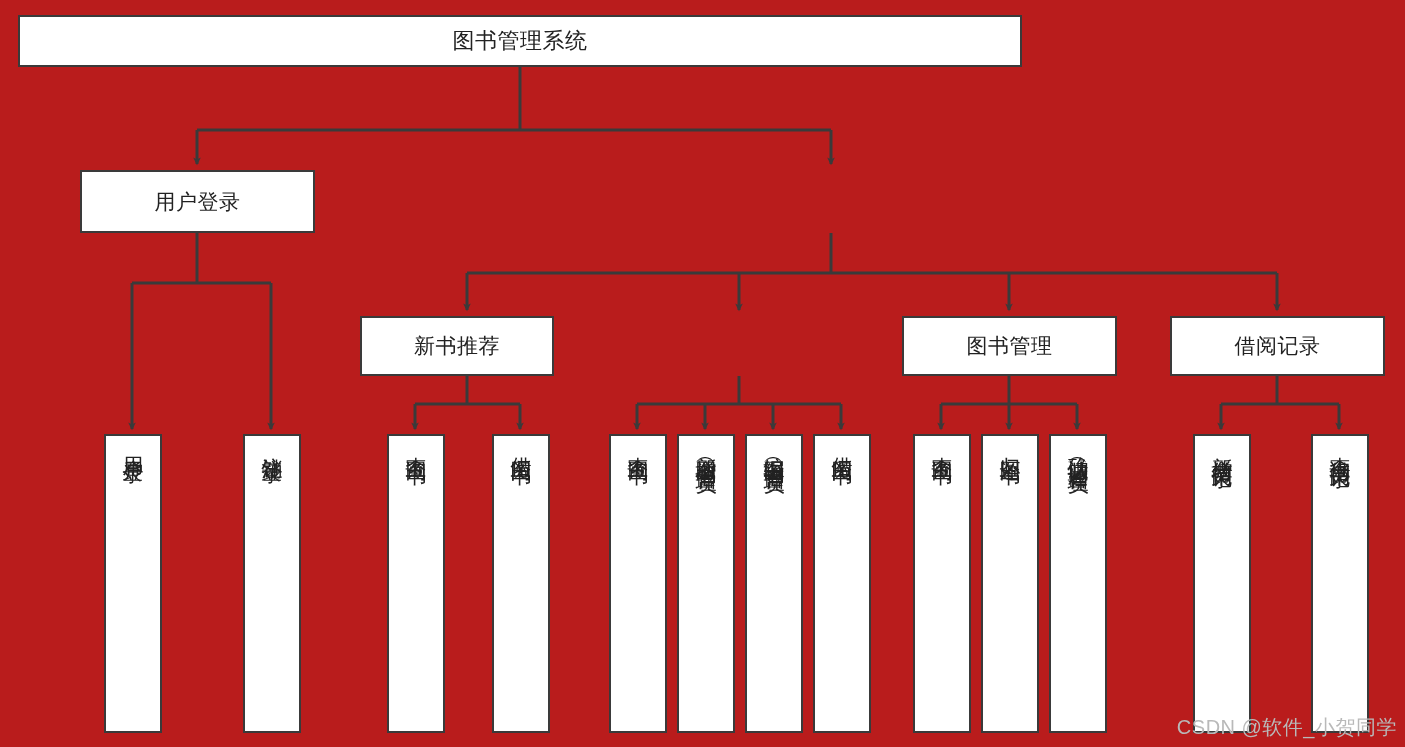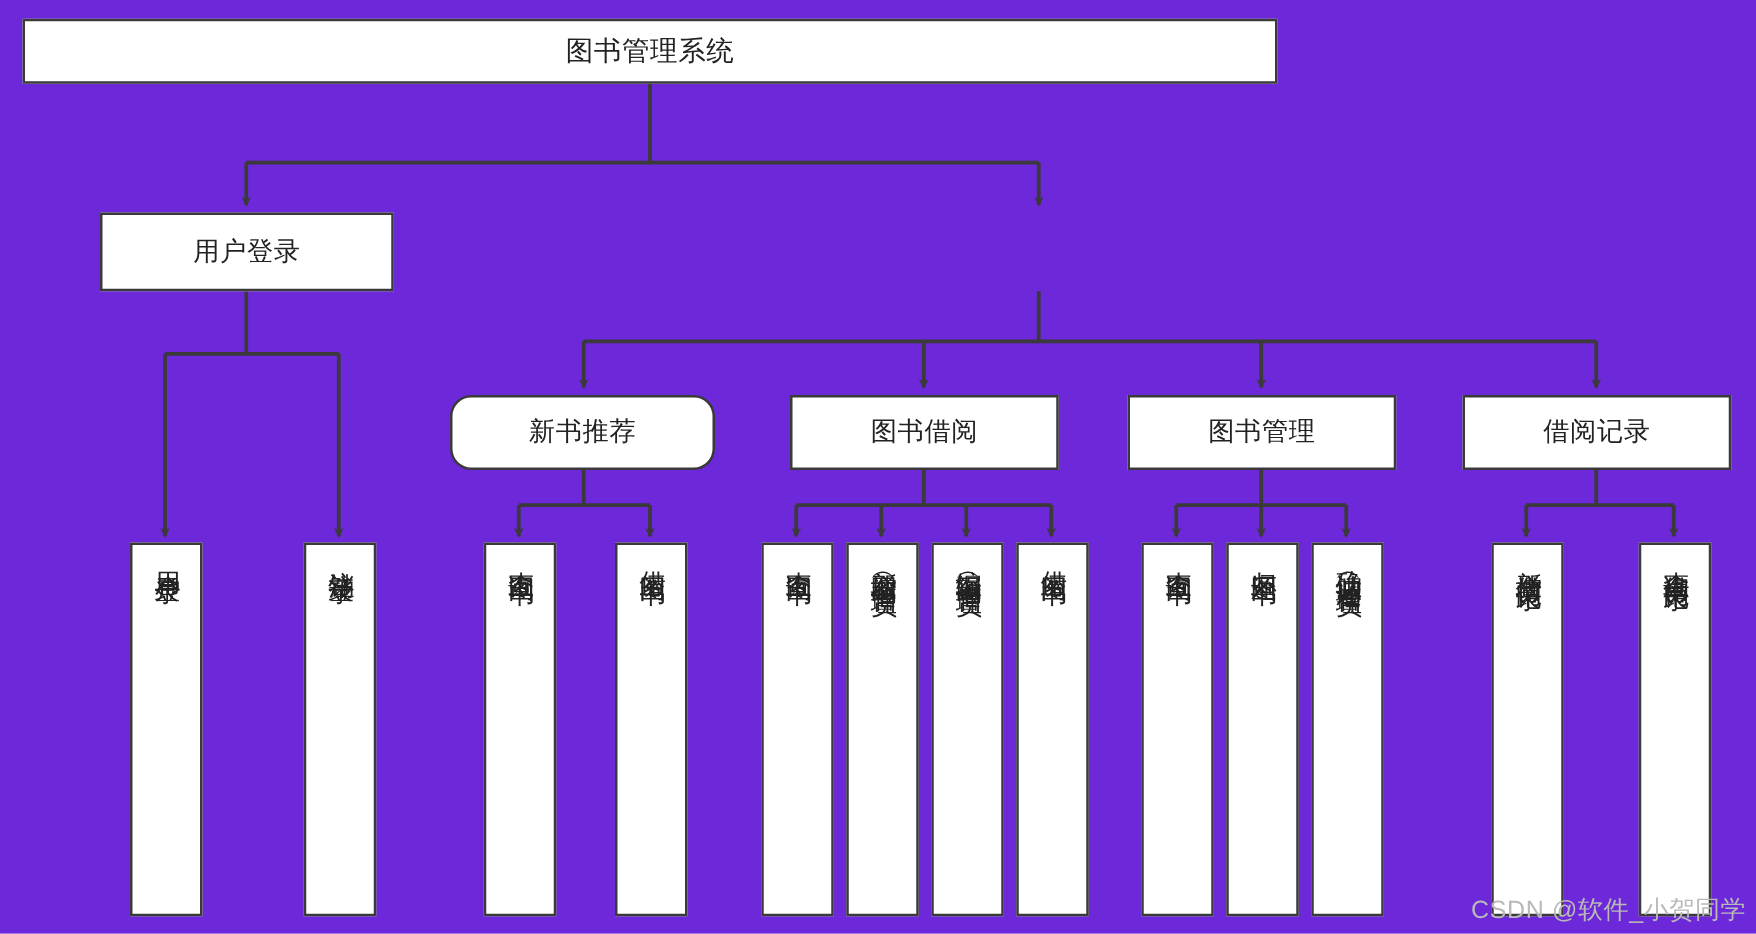--- a/index.html
+++ b/index.html
@@ -8,21 +8,21 @@
     background: #ffffff;
   }
   body {
     font-family: "Liberation Sans", "DejaVu Sans", sans-serif;
     color: #1a1a1a;
   }
   #canvas {
     position: relative;
     width: 1405px;
     height: 747px;
-    background: #6d28d9;
+    background: #b91c1c;
     overflow: hidden;
   }
   #edges {
     position: absolute;
     left: 0;
     top: 0;
     width: 1405px;
     height: 747px;
     pointer-events: none;
   }
@@ -128,27 +128,24 @@
 
   <div class="node root" style="left:18px; top:15px; width:1004px; height:52px;">
     <span class="node-label">图书管理系统</span>
   </div>
 
   <div class="node" style="left:80px; top:170px; width:235px; height:63px;">
     <span class="node-label">用户登录</span>
   </div>
 
 
-  <div class="node" style="left:360px; top:316px; width:212px; height:60px;border-radius:17px;">
+  <div class="node" style="left:360px; top:316px; width:194px; height:60px;">
     <span class="node-label">新书推荐</span>
   </div>
 
-  <div class="node" style="left:632px; top:316px; width:215px; height:60px;">
-    <span class="node-label">图书借阅</span>
-  </div>
 
   <div class="node" style="left:902px; top:316px; width:215px; height:60px;">
     <span class="node-label">图书管理</span>
   </div>
 
   <div class="node" style="left:1170px; top:316px; width:215px; height:60px;text-align:right;">
     <span class="node-label">借阅记录</span>
   </div>
 
   <div class="node vertical" style="left:104px; top:434px; width:58px; height:299px;">

